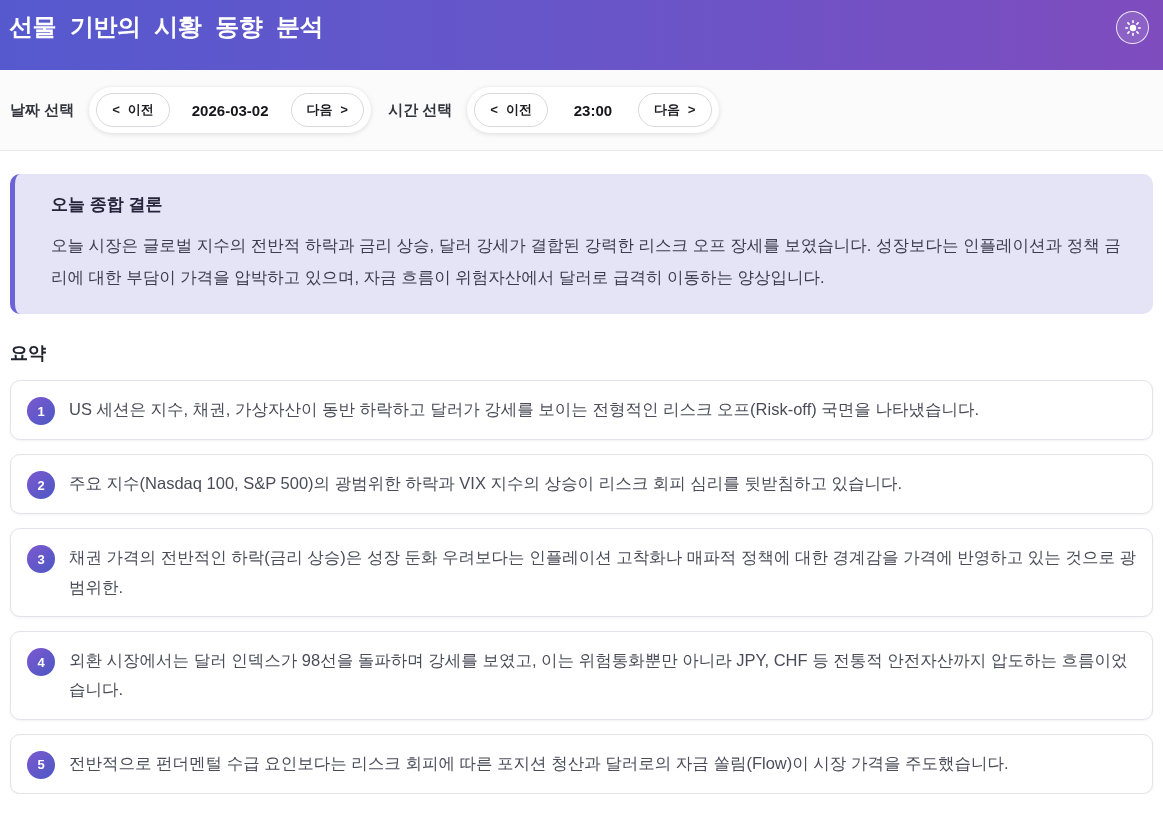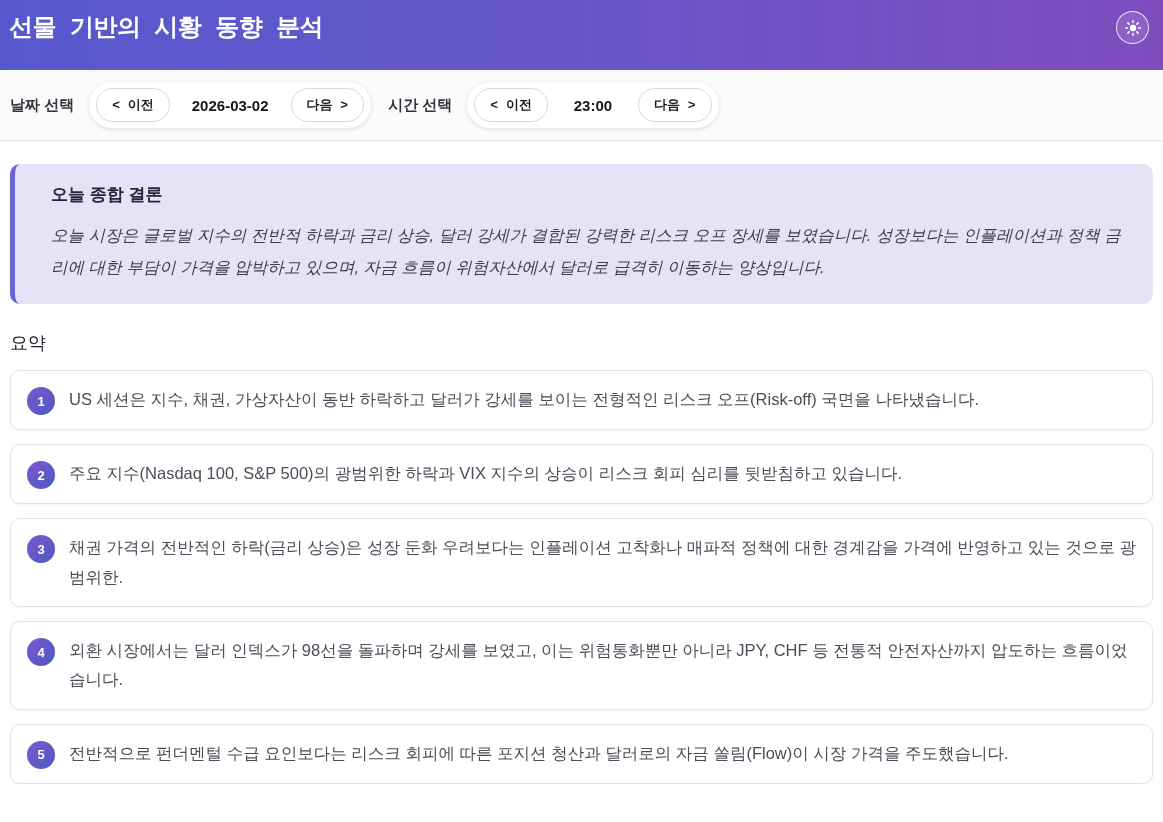--- a/index.html
+++ b/index.html
@@ -30,21 +30,21 @@
     width:33px; height:33px;
     border-radius:50%;
     border:1.5px solid rgba(255,255,255,0.85);
     background:rgba(255,255,255,0.12);
     display:flex; align-items:center; justify-content:center;
     cursor:pointer;
   }
 
   
   .toolbar {
-    height:71px;
+    height:81px;
     background:#fbfbfc;
     border-bottom:1px solid #e7e7ea;
     display:flex;
     align-items:center;
     padding:10px 10px;
   }
   .ctrl-label {
     font-size:15px;
     font-weight:700;
     color:#33343c;
@@ -104,27 +104,26 @@
   .conclusion-title {
     font-size:17px;
     font-weight:800;
     color:#24243a;
     margin-bottom:13px;
   }
   .conclusion-body {
     font-size:16.5px;
     color:#3b3c4e;
     line-height:1.95;
-    font-style:italic;
   }
 
   .summary-title {
     margin-top:27px;
     font-size:18px;
-    font-weight:400;
+    font-weight:700;
     color:#20242e;
   }
 
   .summary-list { margin-top:15px; display:flex; flex-direction:column; gap:14px; }
   .summary-card {
     background:#ffffff;
     border:1px solid #e3e3ea;
     border-radius:10px;
     box-shadow:0 1px 3px rgba(0,0,0,0.05);
     padding:14px 16px;

